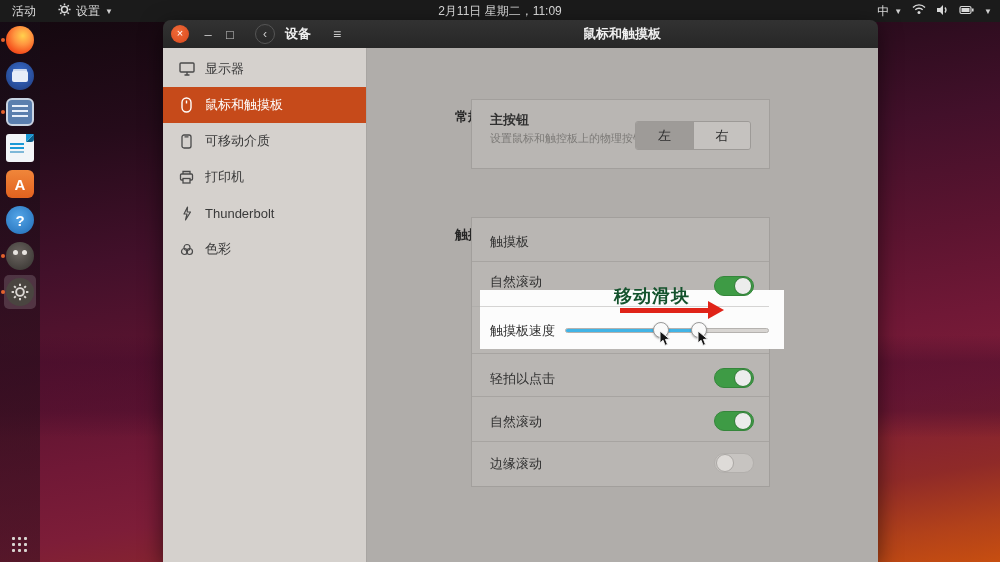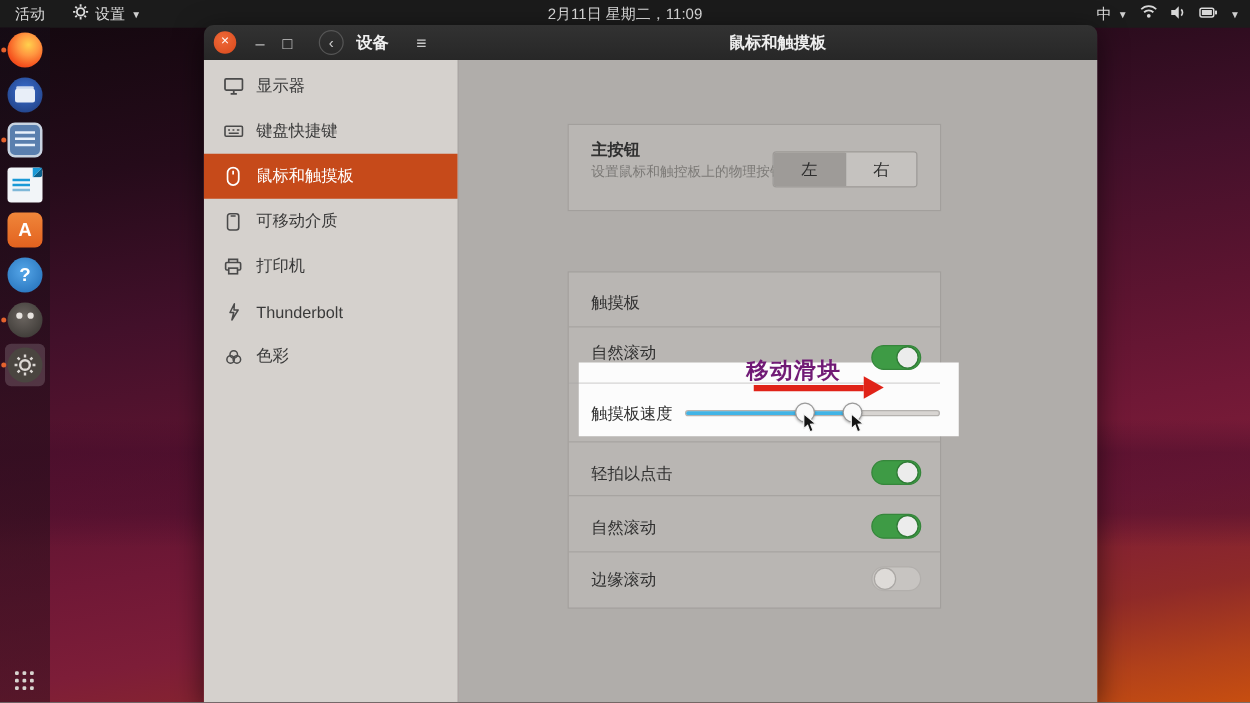--- a/index.html
+++ b/index.html
@@ -66,21 +66,21 @@
   #sidebar { position:absolute; left:0; top:28px; width:204px; bottom:0; background:#d5d1cd;
     border-right:1px solid #a8a5a2; padding-top:3px; }
   .side-item { position:relative; height:36px; display:flex; align-items:center; padding-left:15px; gap:10px;
     color:#3a3a3a; font-size:13px; }
   .side-item.selected { background:#c64a1a; color:#ffffff; }
   .side-icon { width:17px; height:17px; display:flex; align-items:center; justify-content:center; }
 
   
   #content { position:absolute; left:204px; top:28px; right:0; bottom:0; background:#b0adaa; }
   .section-heading { position:absolute; font-size:13px; font-weight:bold; color:#262626;margin-top:33px; }
-  .panel { position:absolute; left:87px; width:299px; background:#b9b6b3; border:1px solid #a29f9c; }
+  .panel { position:absolute; left:104px; width:299px; background:#b9b6b3; border:1px solid #a29f9c; }
   .row-label { position:absolute; left:18px; font-size:13px; color:#303030; }
   .row-label.bold { font-weight:bold; }
   .row-desc { position:absolute; left:18px; font-size:11px; color:#7c7a77; line-height:15px; width:198px; }
   .separator { position:absolute; left:0; right:0; height:1px; background:#a7a4a1; }
 
   .seg { position:absolute; display:flex; border:1px solid #9d9a97; border-radius:3px; overflow:hidden; }
   .seg-btn { width:57px; height:27px; font-size:13px; color:#2e2e2e; display:flex; align-items:center; justify-content:center; background:#c5c2bf; }
   .seg-btn.selected { background:#9e9b98; }
   .seg-btn + .seg-btn { border-left:1px solid #9d9a97; }
 
@@ -226,29 +226,20 @@
     <div id="sidebar">
       <div class="side-item">
         <span class="side-icon">
           <svg width="16" height="14" viewBox="0 0 16 14">
               <rect x="1" y="1" width="14" height="9" rx="1" stroke="#4a4a4a" fill="none" stroke-width="1.4"></rect>
               <path d="M5.5 13 H10.5 M8 10 V13" stroke="#4a4a4a" stroke-width="1.4"></path>
             </svg>
         </span>
         <span>显示器</span>
       </div>
-      <div class="side-item">
-        <span class="side-icon">
-          <svg width="16" height="12" viewBox="0 0 16 12">
-              <rect x="1" y="2" width="14" height="8" rx="1" stroke="#4a4a4a" fill="none" stroke-width="1.3"></rect>
-              <path d="M3.5 5 H5 M7 5 H8.5 M10.5 5 H12.5 M4 7.5 H12" stroke="#4a4a4a" stroke-width="1.2"></path>
-            </svg>
-        </span>
-        <span>键盘快捷键</span>
-      </div>
       <div class="side-item selected">
         <span class="side-icon">
           <svg width="11" height="16" viewBox="0 0 11 16">
               <rect x="1" y="1" width="9" height="14" rx="4.5" stroke="#ffffff" fill="none" stroke-width="1.4"></rect>
               <path d="M5.5 3.5 V6.5" stroke="#ffffff" stroke-width="1.4"></path>
             </svg>
         </span>
         <span>鼠标和触摸板</span>
       </div>
       <div class="side-item">
@@ -346,19 +337,19 @@
         <div class="toggle on" style="top:193px;">
             <span class="knob"></span>
           </div>
         <div class="separator" style="top:223px;"></div>
 
         <span class="row-label" style="top:237px;">边缘滚动</span>
         <div class="toggle off" style="top:235px;">
             <span class="knob"></span>
           </div>
 
-        <div id="annot-text" style="left: 142px; top: 66px; color: #701a75;">移动滑块</div>
+        <div id="annot-text" style="left: 142px; top: 66px; color: #14532d;">移动滑块</div>
         <div id="annot-arrow-line" style="left: 148px; top: 90px; width: 88px; background: rgb(224, 35, 24);"></div>
         <div id="annot-arrow-head" style="left: 236px; top: 83px; border-left: 16px solid rgb(224, 35, 24);"></div>
       </div>
     </div>
   </div>
 </div>
 
 </body></html>

